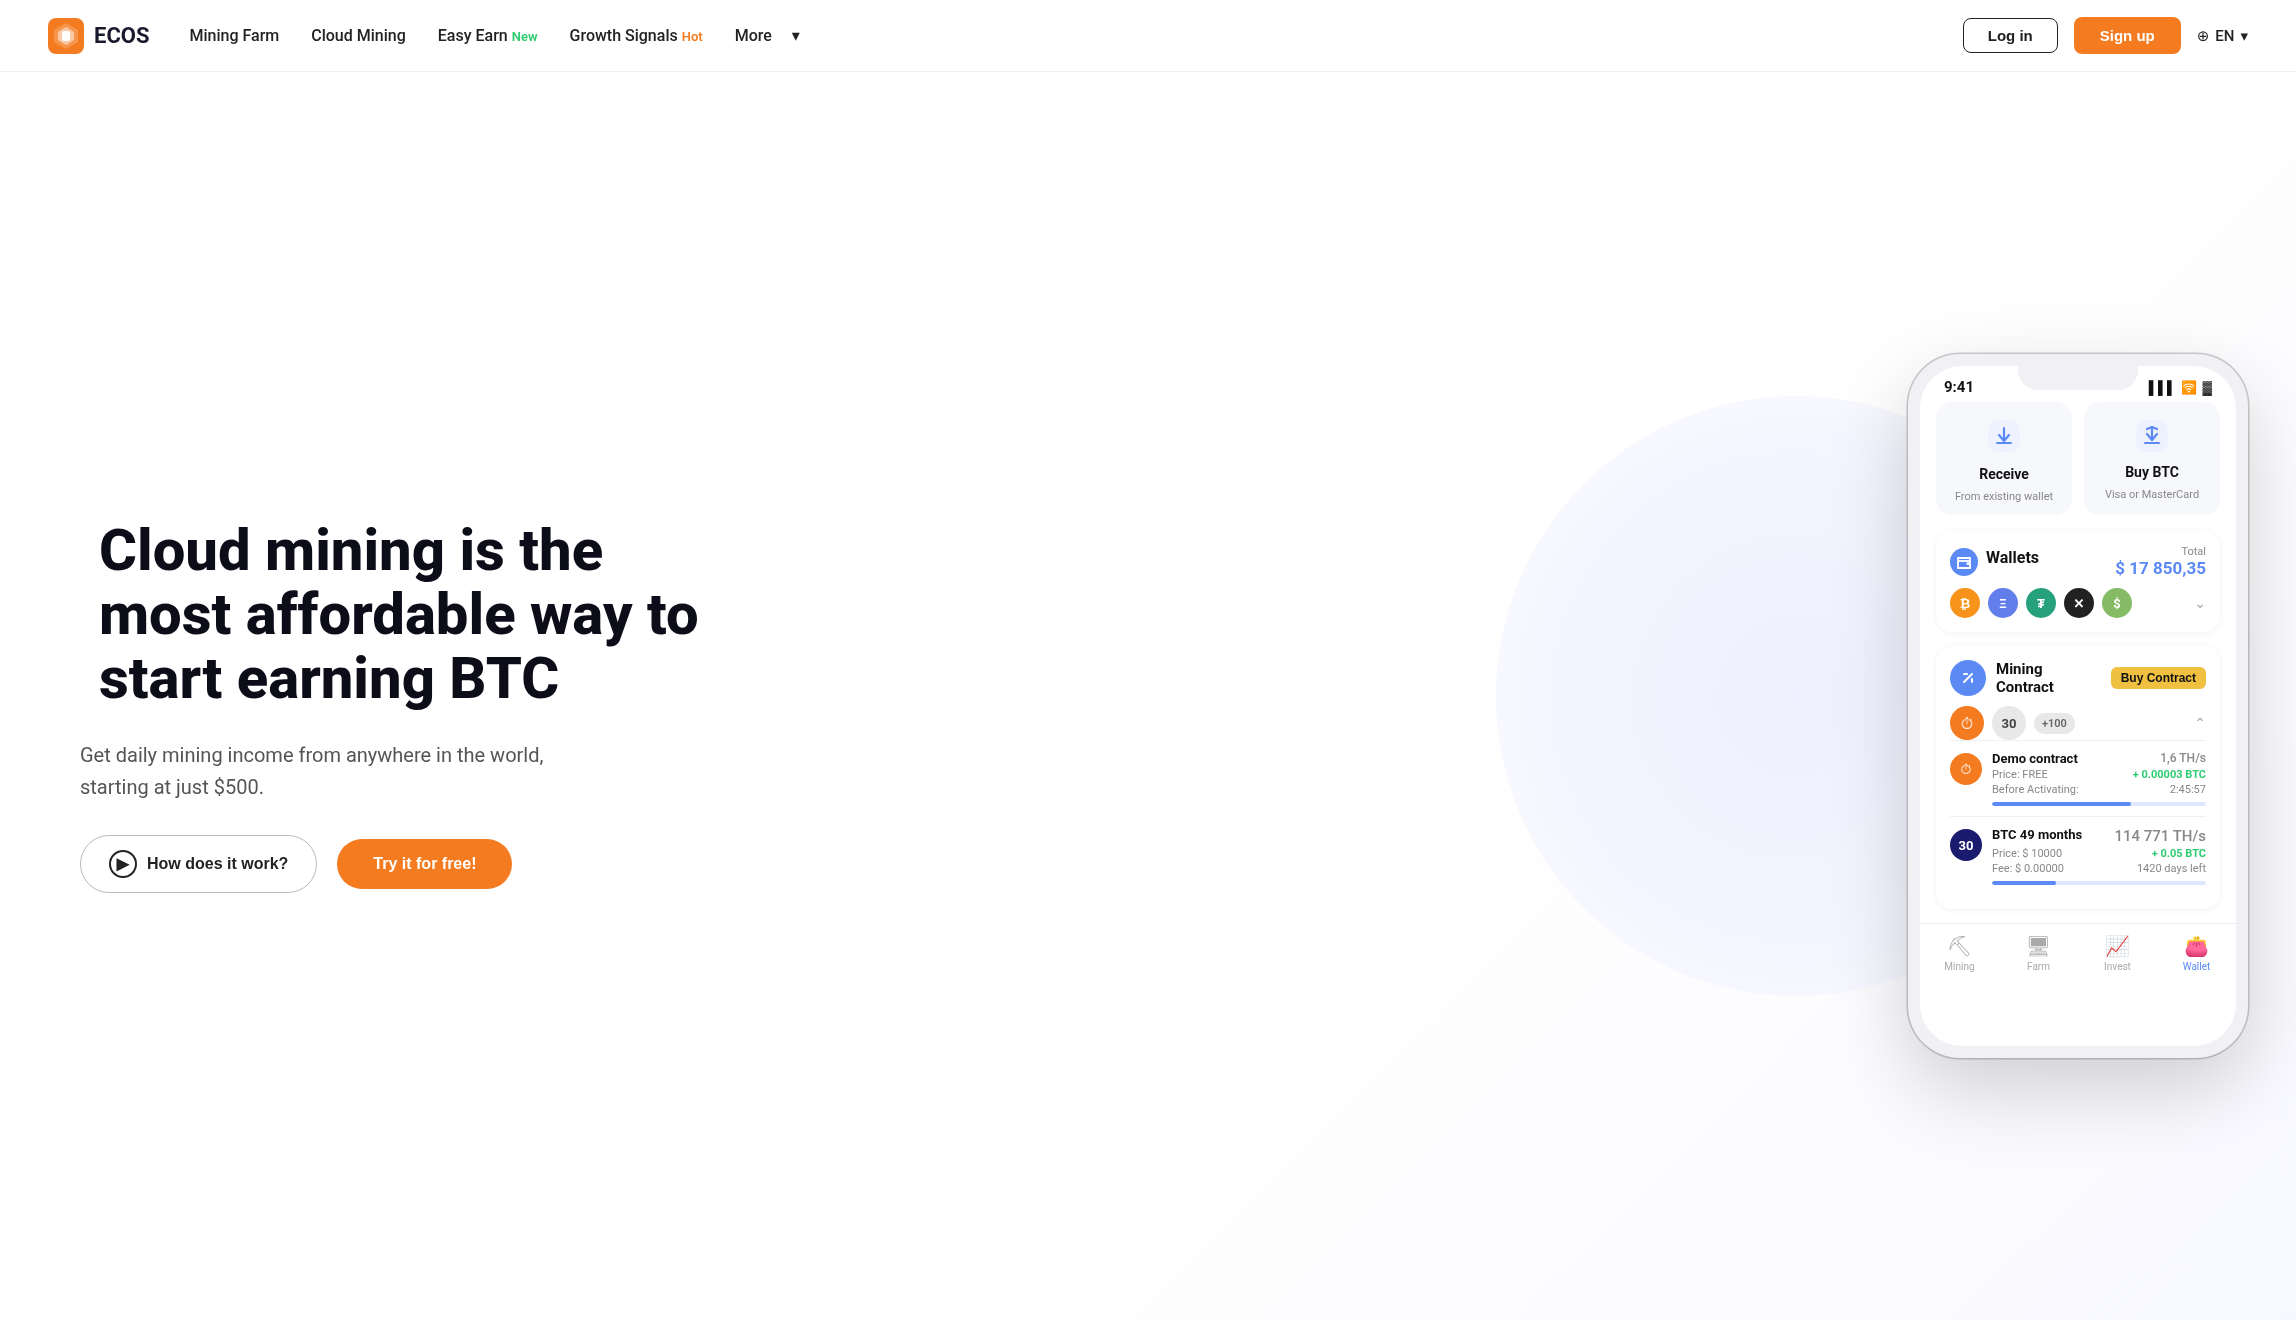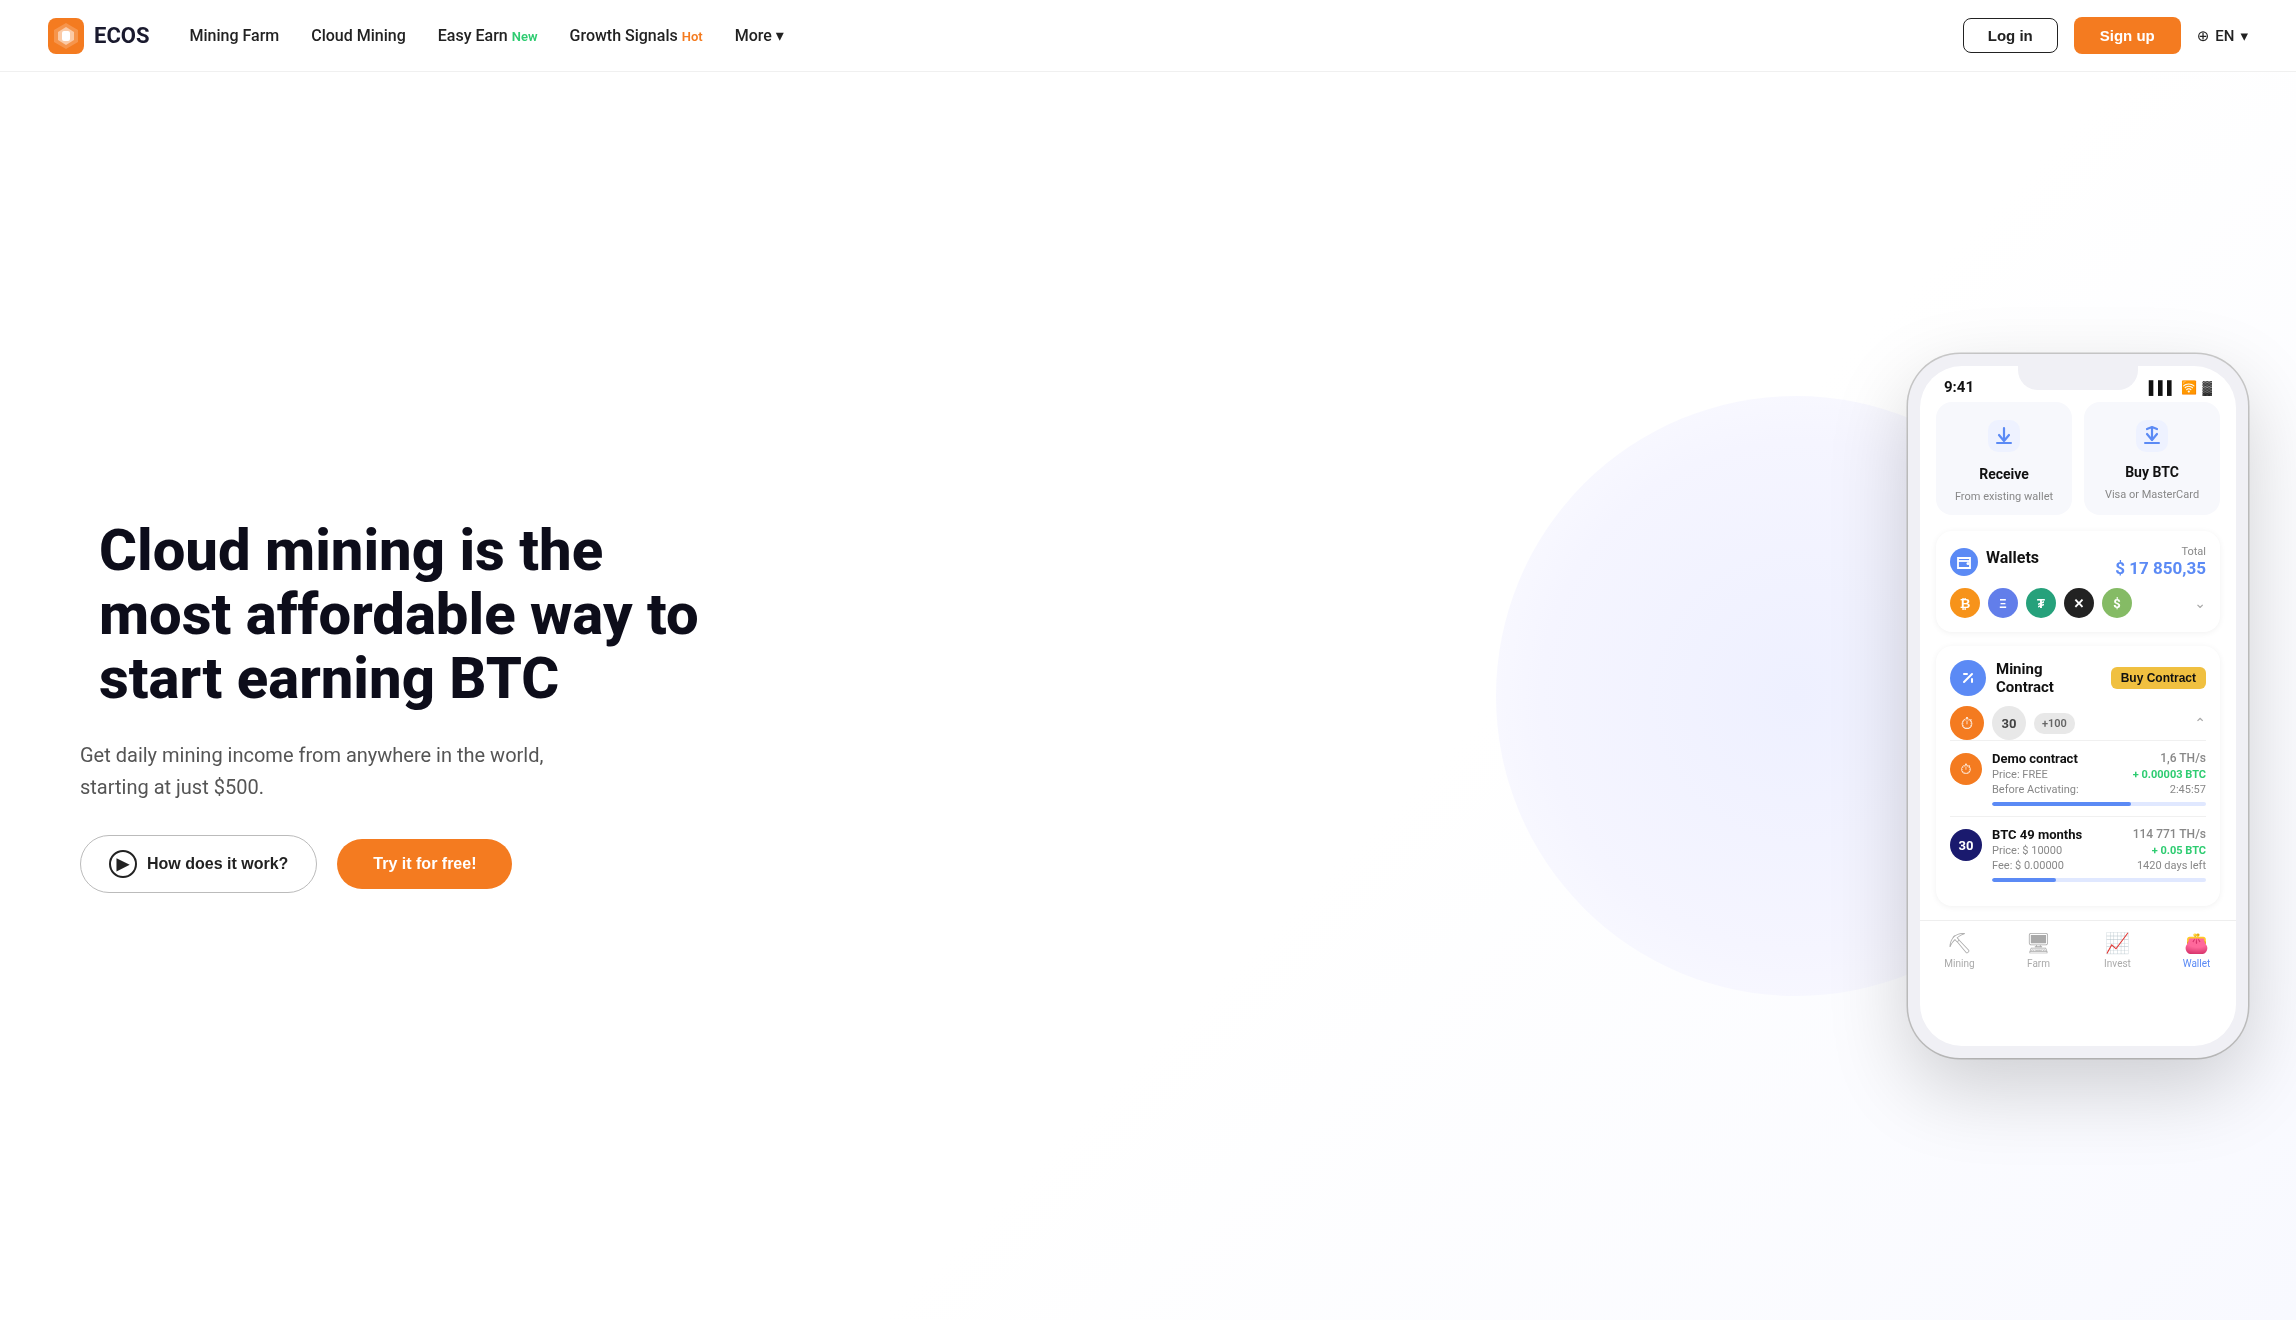--- a/index.html
+++ b/index.html
@@ -11,21 +11,21 @@
       padding: 0 48px; height: 72px; border-bottom: 1px solid #f0f0f0;
       position: sticky; top: 0; background: #fff; z-index: 100;
     }
     .navbar-left { display: flex; align-items: center; gap: 40px; }
     .logo { display: flex; align-items: center; gap: 10px; font-size: 22px; font-weight: 700; color: #1a1a2e; text-decoration: none; }
     .logo-icon { width: 36px; height: 36px; }
     .nav-links { display: flex; align-items: center; gap: 32px; }
     .nav-link { font-size: 16px; color: #222; text-decoration: none; font-weight: 500; cursor: pointer; white-space: nowrap; }
     .badge-new { color: #2ecc71; font-size: 13px; font-weight: 600; margin-left: 4px; }
     .badge-hot { color: #f47b20; font-size: 13px; font-weight: 600; margin-left: 4px; }
-    .more-btn { display: flex; align-items: center; gap: 4px; cursor: pointer; font-size: 16px; font-weight: 500; color: #222; }
+    .more-btn { display: flex; align-items: center; gap: 20px; cursor: pointer; font-size: 16px; font-weight: 500; color: #222; }
     .navbar-right { display: flex; align-items: center; gap: 16px; padding-left: 48px; }
     .login-btn {
       border: 1.5px solid #222; background: transparent; color: #222;
       padding: 8px 24px; border-radius: 8px; font-size: 15px; font-weight: 600; cursor: pointer;
     }
     .signup-btn {
       background: #f47b20; color: #fff; border: none;
       padding: 10px 26px; border-radius: 8px; font-size: 15px; font-weight: 600; cursor: pointer;
     }
     .lang-selector { display: flex; align-items: center; gap: 6px; font-size: 15px; font-weight: 500; cursor: pointer; color: #222; }
@@ -315,21 +315,21 @@
                   <div class="contract-progress-fill" style="width: 65%;"></div>
                 </div>
               </div>
             </div>
 
             <div class="contract-item">
               <div class="days-badge">30</div>
               <div class="contract-item-body">
                 <div class="contract-item-title">
                   <span>BTC 49 months</span>
-                  <span style="font-size:12px;color:#888;font-weight:500;">114 771 TH/s</span>
+                  <span style="font-size:15px;color:#888;font-weight:500;">114 771 TH/s</span>
                 </div>
                 <div class="contract-item-detail">
                   <span>Price: $ 10000</span>
                   <span class="contract-item-green">+ 0.05 BTC</span>
                 </div>
                 <div class="contract-item-detail">
                   <span>Fee: $ 0.00000</span>
                   <span>1420 days left</span>
                 </div>
                 <div class="contract-progress">

